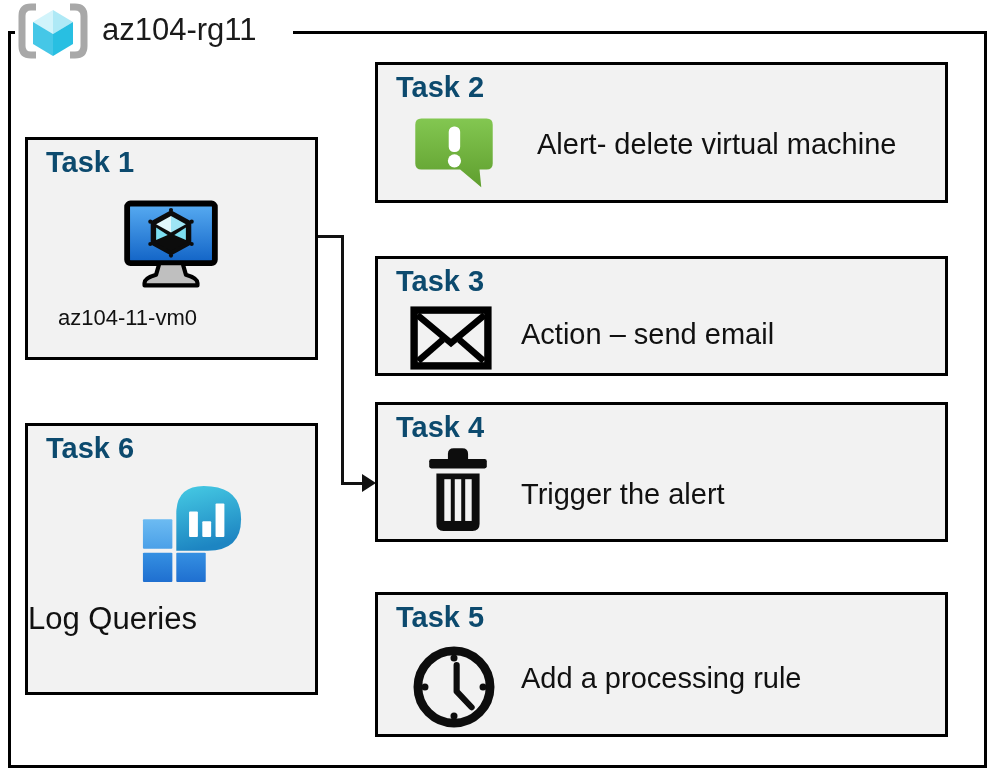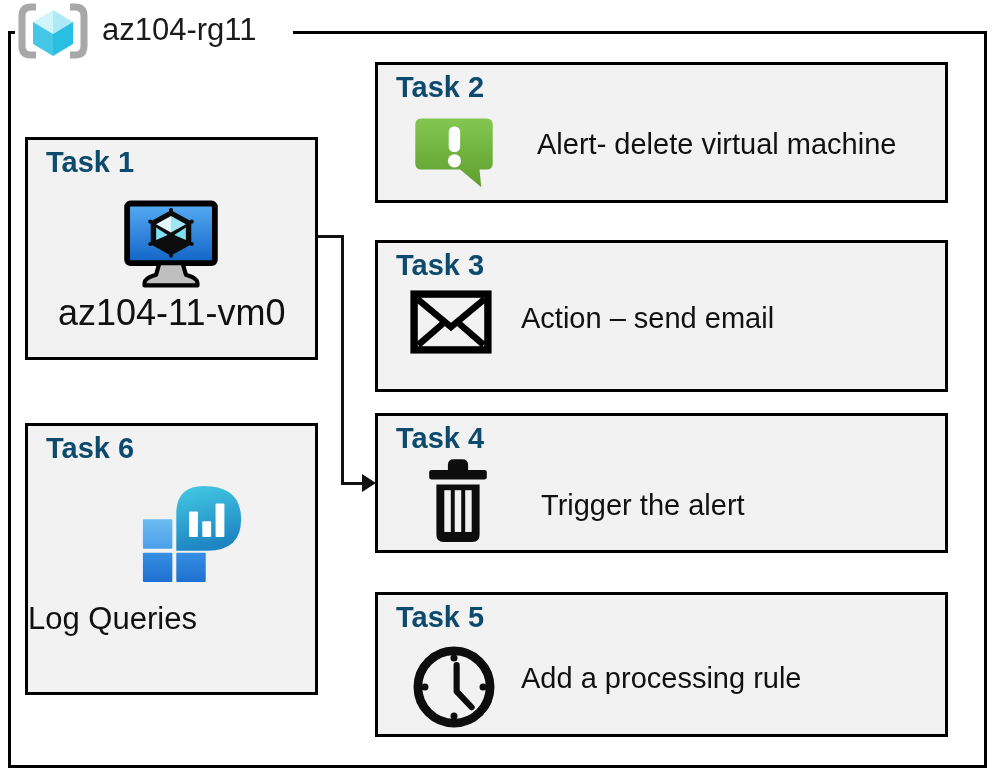--- a/index.html
+++ b/index.html
@@ -11,36 +11,36 @@
   .rg-title{position:absolute;left:102px;top:12px;font-size:31px;color:#1a1a1a;white-space:nowrap;}
 
   .box{position:absolute;background:#f2f2f2;border:3px solid #000;box-sizing:border-box;}
   .task-title{position:absolute;left:18px;top:6px;font-size:29px;font-weight:bold;color:#0c4a6e;white-space:nowrap;}
   .rlabel{position:absolute;left:143px;font-size:29px;line-height:34px;color:#111;white-space:nowrap;}
   .ricon{position:absolute;}
 
   #task1{left:25px;top:137px;width:293px;height:223px;padding-left:35px;}
   #task6{left:25px;top:423px;width:293px;height:272px;}
   #task2{left:375px;top:62px;width:573px;height:141px;}
-  #task3{left:375px;top:240px;width:573px;height:152px;padding-left:16px;}
-  #task4{left:375px;top:413px;width:573px;height:140px;}
+  #task3{left:375px;top:256px;width:573px;height:120px;padding-left:16px;}
+  #task4{left:375px;top:402px;width:573px;height:140px;}
   #task5{left:375px;top:592px;width:573px;height:145px;}
 
   #task1 .vm-icon{left:95px;top:59px;}
-  #task1 .vm-label{position:absolute;left:30px;top:152px;font-size:36px;color:#111;white-space:nowrap;text-align:center;}
+  #task1 .vm-label{position:absolute;left:30px;top:165px;font-size:22px;color:#111;white-space:nowrap;text-align:center;}
   #task6 .la-icon{left:108px;top:54px;}
   #task6 .la-label{position:absolute;left:0;top:175px;width:100%;text-align:left;font-size:31px;color:#111;white-space:nowrap;}
 
   #task2 .ricon{left:32px;top:48px;}
   #task3 .ricon{left:32px;top:46px;}
   #task4 .ricon{left:44px;top:40px;}
   #task5 .ricon{left:32px;top:48px;}
   #task2 .rlabel{top:62px;margin-left:16px;}
   #task3 .rlabel{top:58px;}
-  #task4 .rlabel{top:72px;margin-left:20px;}
+  #task4 .rlabel{top:72px;}
   #task5 .rlabel{top:66px;}
 
   .conn{position:absolute;background:#111;}
   #conn-h1{left:207px;top:235px;width:137px;height:3px;}
   #conn-v{left:341px;top:235px;width:3px;height:250px;}
   #conn-h2{left:341px;top:482px;width:24px;height:3px;}
   #conn-arrow{position:absolute;left:362px;top:474px;width:0;height:0;
       border-left:14px solid #111;border-top:9px solid transparent;border-bottom:9px solid transparent;}
 </style>
 </head>

